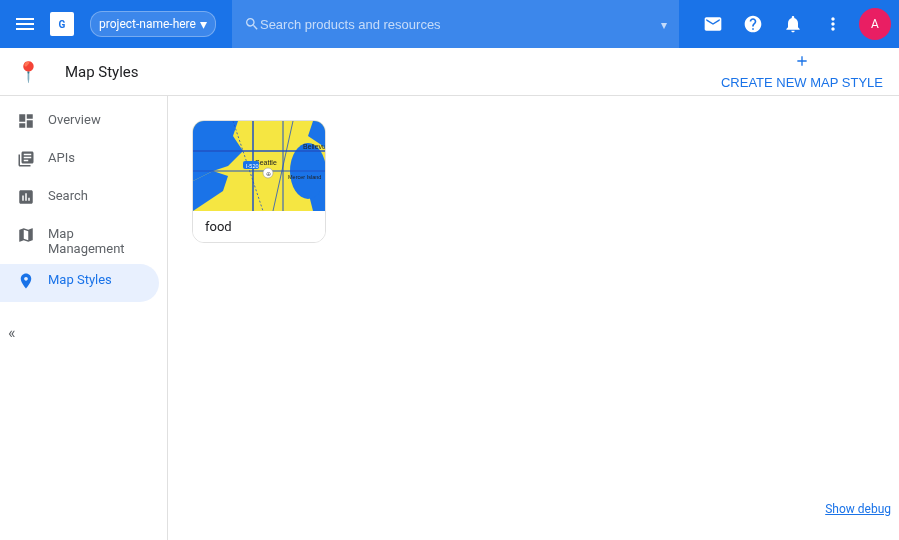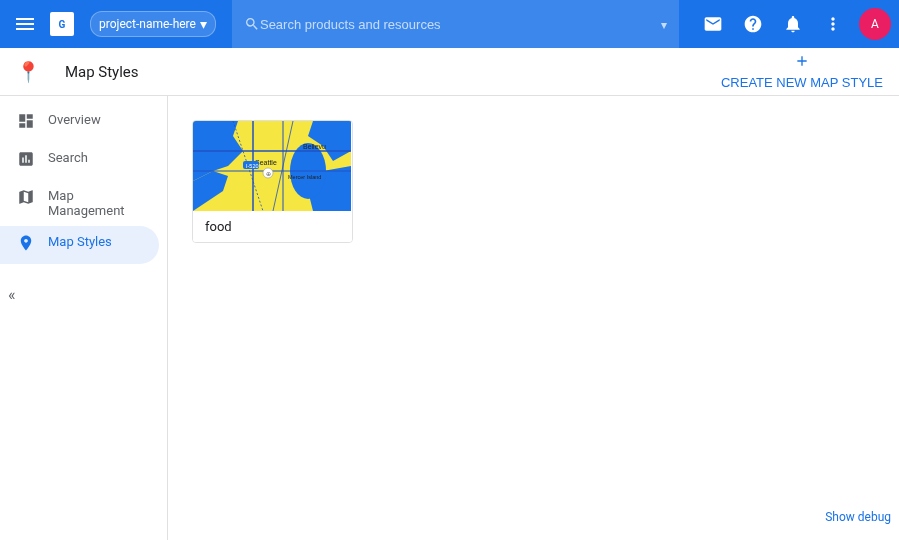--- a/index.html
+++ b/index.html
@@ -206,23 +206,23 @@
     
     .main-content {
       flex: 1;
       padding: 24px;
       overflow-y: auto;
       background: #fff;
     }
 
     
     .style-card {
-      width: 161px;
+      width: 134px;
       border: 1px solid #e0e0e0;
-      border-radius: 4px;
+      border-radius: 12px;
       overflow: hidden;
       cursor: pointer;
       display: inline-block;
     }
     .style-map-preview {
       width: 158px;
       height: 90px;
       position: relative;
       overflow: hidden;
     }
@@ -242,25 +242,26 @@
       bottom: 16px;
       left: 8px;
       cursor: pointer;
       color: #5f6368;
       font-size: 16px;
     }
 
     
     .debug-link {
       position: fixed;
-      bottom: 16px;
+      bottom: 24px;
       right: 8px;
       color: #1a73e8;
       font-size: 12px;
       cursor: pointer;
+      text-decoration: underline;
     }
 
     .search-icon-svg {
       fill: rgba(255,255,255,0.7);
     }
     .dropdown-arrow {
       font-size: 14px;
     }
   </style>
 </head>
@@ -330,20 +331,28 @@
 
     <div class="sidebar-item">
       <span class="si-icon">
         <svg width="18" height="18" viewBox="0 0 24 24" fill="#5f6368">
             <path d="M3 13h8V3H3v10zm0 8h8v-6H3v6zm10 0h8V11h-8v10zm0-18v6h8V3h-8z"></path>
           </svg>
       </span>
       <span class="si-label">Overview</span>
     </div>
 
+    <div class="sidebar-item">
+      <span class="si-icon">
+        <svg width="18" height="18" viewBox="0 0 24 24" fill="#5f6368">
+            <path d="M4 6H2v14c0 1.1.9 2 2 2h14v-2H4V6zm16-4H8c-1.1 0-2 .9-2 2v12c0 1.1.9 2 2 2h12c1.1 0 2-.9 2-2V4c0-1.1-.9-2-2-2zm-1 9H9V9h10v2zm-4 4H9v-2h6v2zm4-8H9V5h10v2z"></path>
+          </svg>
+      </span>
+      <span class="si-label">APIs</span>
+    </div>
 
     <div class="sidebar-item">
       <span class="si-icon">
         <svg width="18" height="18" viewBox="0 0 24 24" fill="#5f6368">
             <path d="M19 3H5c-1.1 0-2 .9-2 2v14c0 1.1.9 2 2 2h14c1.1 0 2-.9 2-2V5c0-1.1-.9-2-2-2zM9 17H7v-7h2v7zm4 0h-2V7h2v10zm4 0h-2v-4h2v4z"></path>
           </svg>
       </span>
       <span class="si-label">Search</span>
     </div>
 

